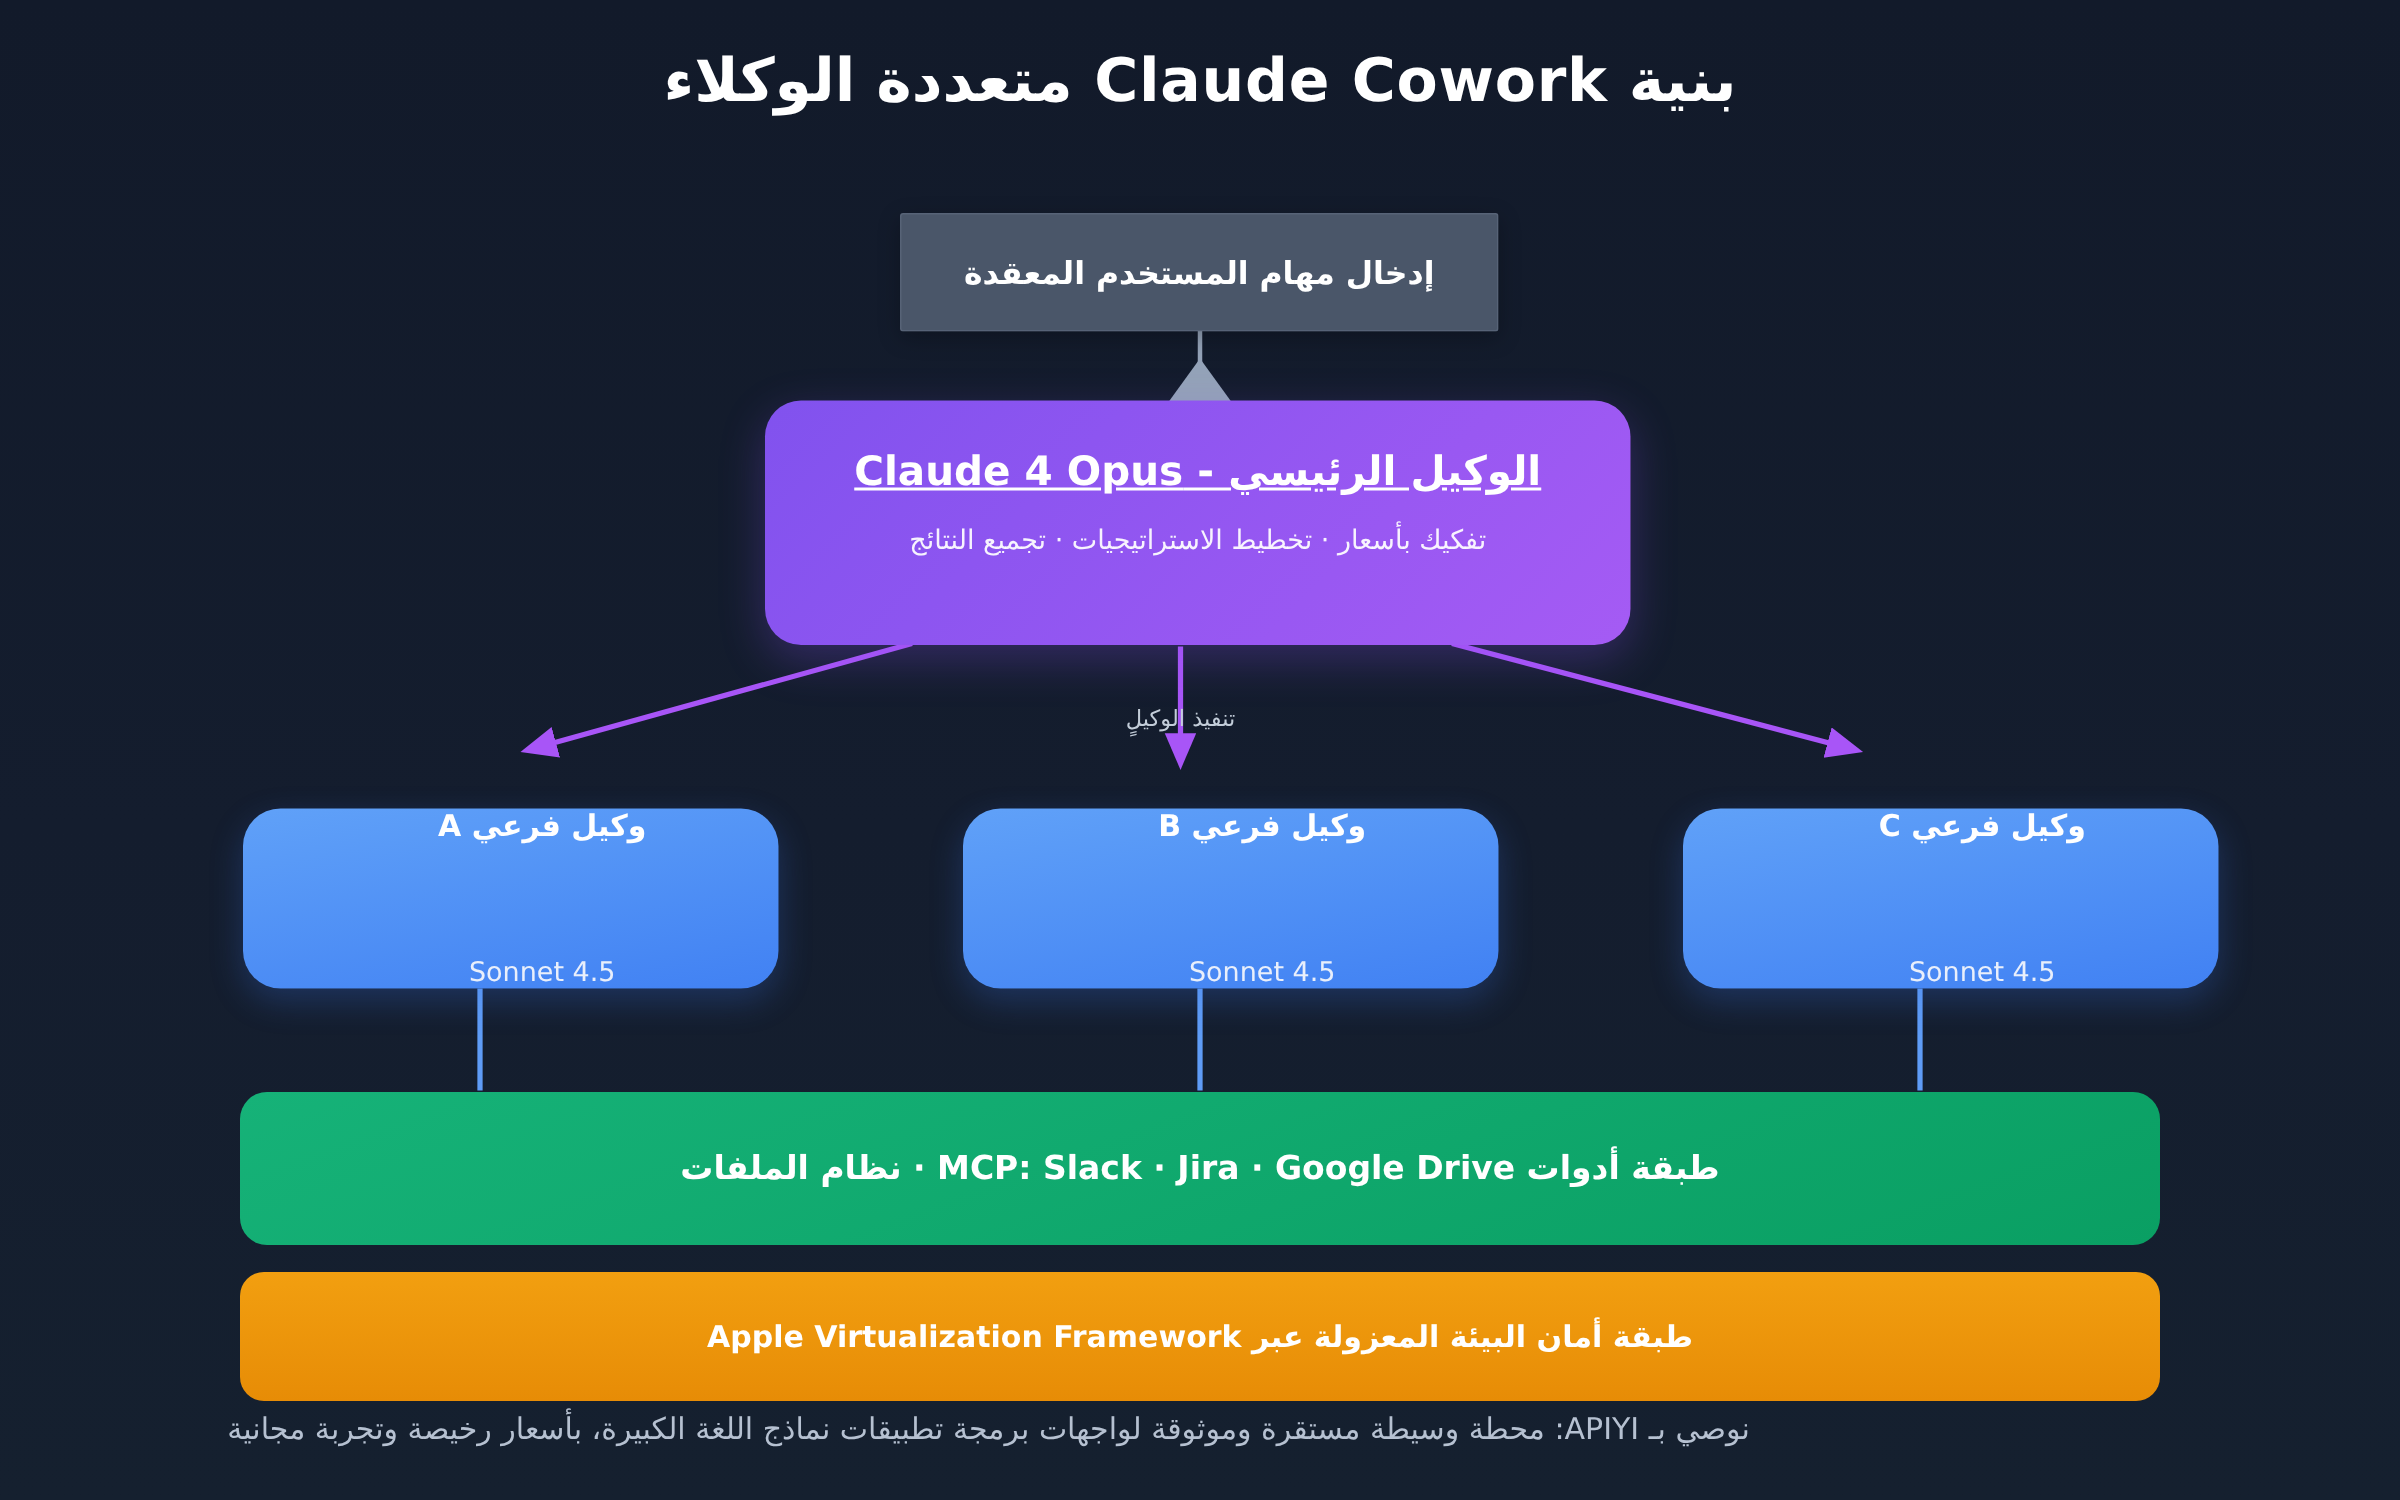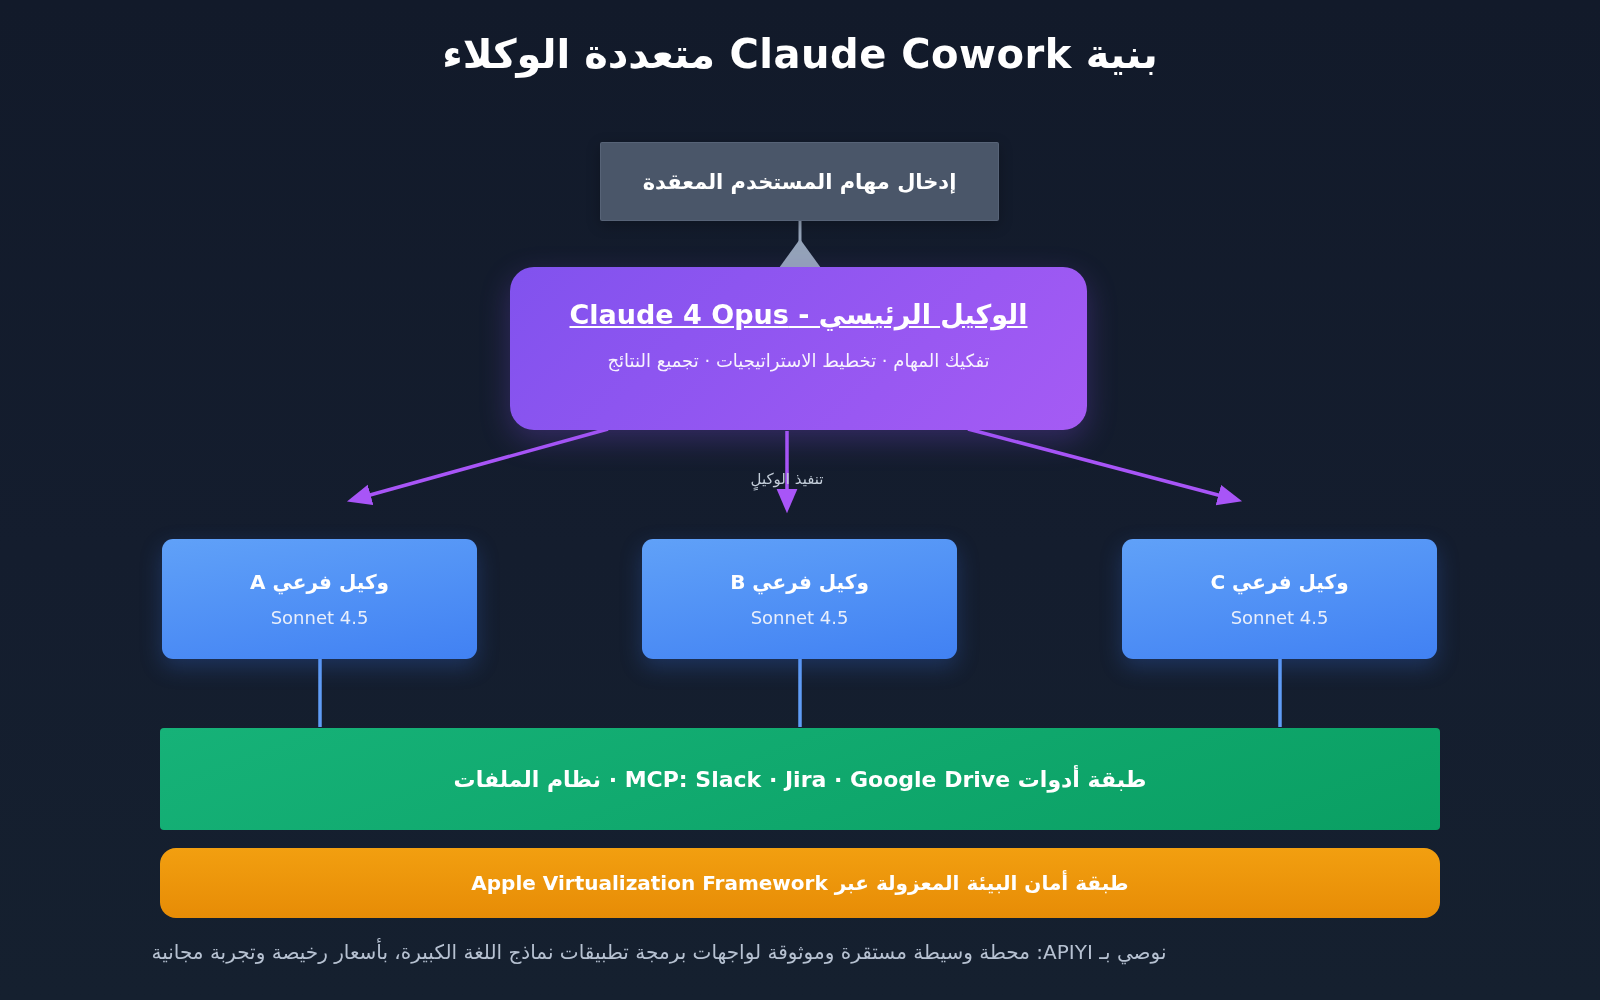--- a/index.html
+++ b/index.html
@@ -28,36 +28,37 @@
     display:flex;flex-direction:column;align-items:center;padding-top:30px;
     box-sizing:border-box;row-gap:16px;
   }
   .main-agent .ttl{color:#ffffff;font-size:27px;font-weight:bold;line-height:36px;text-decoration:underline;}
   .main-agent .sub{color:rgba(255,255,255,.93);font-size:18px;line-height:24px;}
   .parallel-label{
     left:667px;top:466px;width:240px;height:26px;z-index:3;
     color:#c3cdd9;font-size:15px;
   }
   .sub-agent{
-    top:539px;width:315px;height:120px;border-radius:11px;
+    top:539px;width:315px;height:120px;border-radius:25px;
     background:linear-gradient(170deg,#60a1f8 0%,#4181f3 100%);
     box-shadow:0 8px 22px rgba(60,120,240,.25);z-index:2;
-    display:flex;flex-direction:column;align-items:center;justify-content:center;
+    display:flex;flex-direction:column;align-items:center;justify-content:space-between;
     row-gap:15px;
+    padding-left:42px;
   }
   .sub-agent.a{left:162px;} .sub-agent.b{left:642px;} .sub-agent.c{left:1122px;}
   .sub-agent .ttl{color:#ffffff;font-size:20px;font-weight:bold;line-height:22px;}
   .sub-agent .mdl{color:#e9effb;font-size:18px;line-height:20px;font-weight:500;}
   .tools-layer{
-    left:160px;top:728px;width:1280px;height:102px;border-radius:4px;
+    left:160px;top:728px;width:1280px;height:102px;border-radius:18px;
     background:linear-gradient(160deg,#16b278 0%,#0a9f63 100%);z-index:2;
   }
   .tools-layer .lbl{color:#ffffff;font-size:22px;font-weight:bold;}
   .security-layer{
-    left:160px;top:848px;width:1280px;height:70px;border-radius:16px;
+    left:160px;top:848px;width:1280px;height:86px;border-radius:16px;
     background:linear-gradient(180deg,#f29f10 0%,#e78c06 100%);z-index:2;
   }
   .security-layer .lbl{color:#ffffff;font-size:20px;font-weight:bold;}
   .footer-note{
     left:0;top:936px;width:1318px;height:32px;
     color:#b6c1d1;font-size:20px;
   }
 </style>
 </head>
 <body>
@@ -84,21 +85,21 @@
   </svg>
 
   <div class="abs ctr diagram-title" dir="rtl">بنية Claude Cowork متعددة الوكلاء</div>
 
   <div class="abs ctr input-box">
     <div class="lbl" dir="rtl">إدخال مهام المستخدم المعقدة</div>
   </div>
 
   <div class="abs main-agent">
     <div class="ttl" dir="rtl">الوكيل الرئيسي - Claude 4 Opus</div>
-    <div class="sub" dir="rtl">تفكيك المهام · تخطيط الاستراتيجيات · تجميع النتائج</div>
+    <div class="sub" dir="rtl">تفكيك بأسعار · تخطيط الاستراتيجيات · تجميع النتائج</div>
   </div>
 
   <div class="abs ctr parallel-label" dir="rtl">تنفيذ الوكيلٍ</div>
 
   <div class="abs sub-agent a">
     <div class="ttl" dir="rtl">وكيل فرعي A</div>
     <div class="mdl" dir="ltr">Sonnet 4.5</div>
   </div>
   <div class="abs sub-agent b">
     <div class="ttl" dir="rtl">وكيل فرعي B</div>

